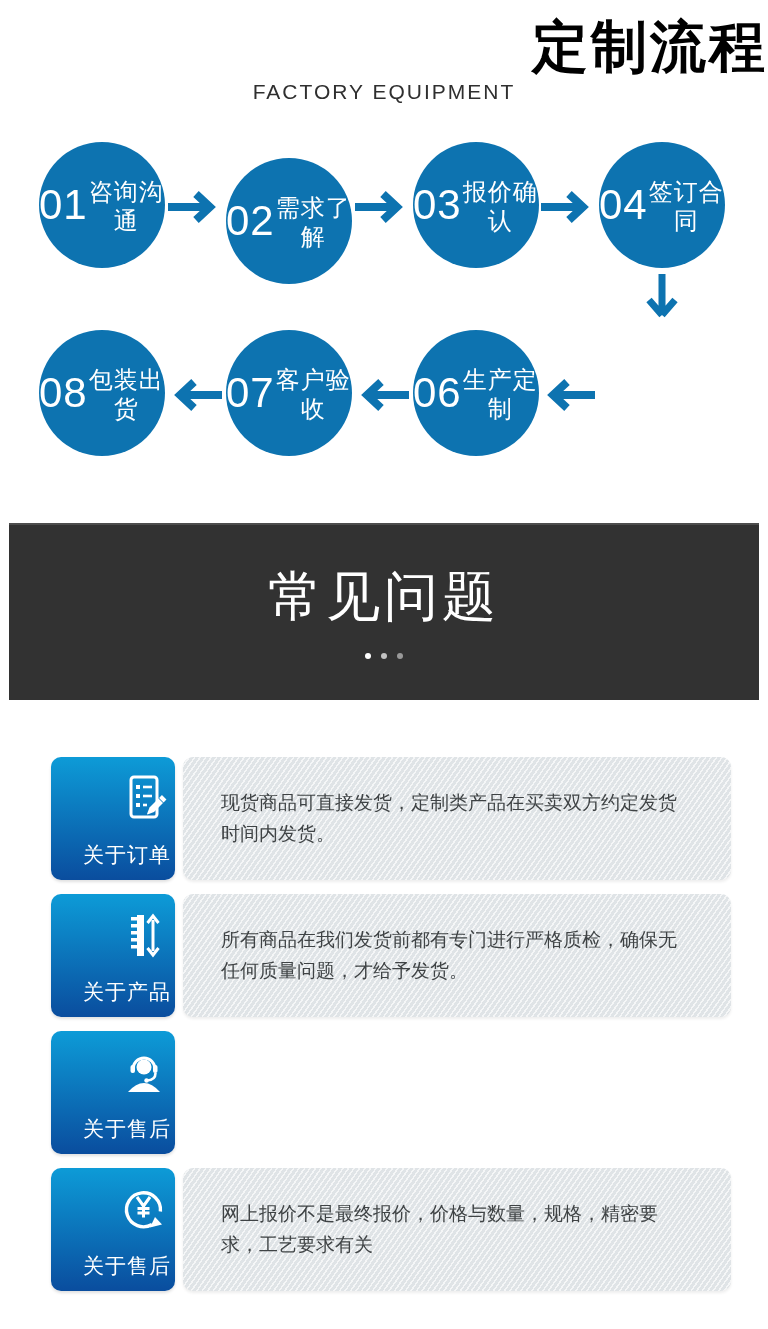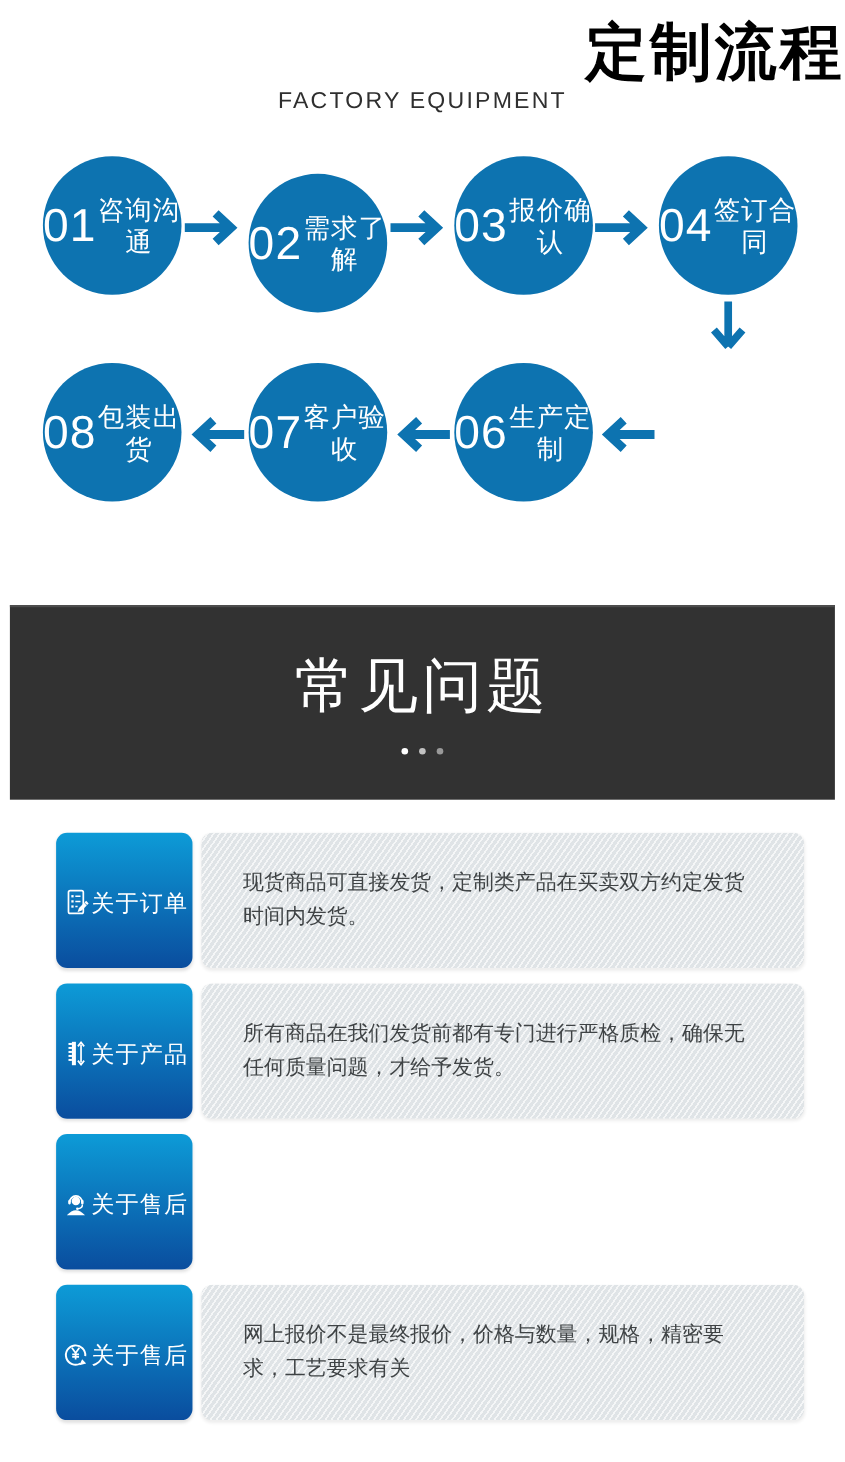--- a/index.html
+++ b/index.html
@@ -28,35 +28,35 @@
   }
   .circle .num { font-size:42px; line-height:1.05; letter-spacing:1px; }
   .circle .lbl { font-size:24px; line-height:1.2; margin-top:4px; letter-spacing:1px; }
   .arrow { position:absolute; }
   .arrow path { stroke:var(--process-blue,#0d73b0); fill:none; }
   .arrow-h path { stroke-width:8; }
   .arrow-v path { stroke-width:7; }
   
   .faq-banner {
     position:absolute; left:9px; top:523px; width:750px; height:177px;
-    background:var(--banner-bg,#323232); border-top:2px solid #4d4d4d;margin-top:27px;
+    background:var(--banner-bg,#323232); border-top:2px solid #4d4d4d;
   }
   .faq-banner-title {
     position:absolute; top:36px; left:0; width:100%;
     text-align:center; color:#fff; font-size:54px; font-weight:500; letter-spacing:4px;
   }
   .dots { position:absolute; top:128px; left:0; width:100%;
     display:flex; gap:10px; justify-content:center; }
   .dot { width:6px; height:6px; border-radius:50%; background:#fff; }
   .dot:nth-child(2){ opacity:.7; } .dot:nth-child(3){ opacity:.5; }
   
   .faq-icon-box {
     position:absolute; left:51px; width:124px; height:123px; border-radius:10px;
     background:linear-gradient(180deg, var(--icon-gradient-top,#0d9bd7) 0%, var(--icon-gradient-bottom,#0a4d9e) 100%);
-    display:flex; flex-direction:row; align-items:center; justify-content:space-between;
+    display:flex; flex-direction:column; align-items:flex-end; justify-content:space-between;
     padding:15px 4px 11px 4px;
     box-shadow:0 2px 3px rgba(0,0,0,.12);
   }
   .faq-icon-box .lbl { color:#fff; font-size:21px; letter-spacing:1px; white-space:nowrap; }
   .faq-icon-box svg { display:block; }
   .faq-icon-box svg path, .faq-icon-box svg circle, .faq-icon-box svg rect { stroke-linecap:butt; }
   .faq-panel {
     position:absolute; left:183px; width:548px; height:123px; border-radius:10px;
     background:
       repeating-linear-gradient(125deg, rgba(255,255,255,.55) 0 1.5px, rgba(213,219,223,.45) 1.5px 4.5px),

